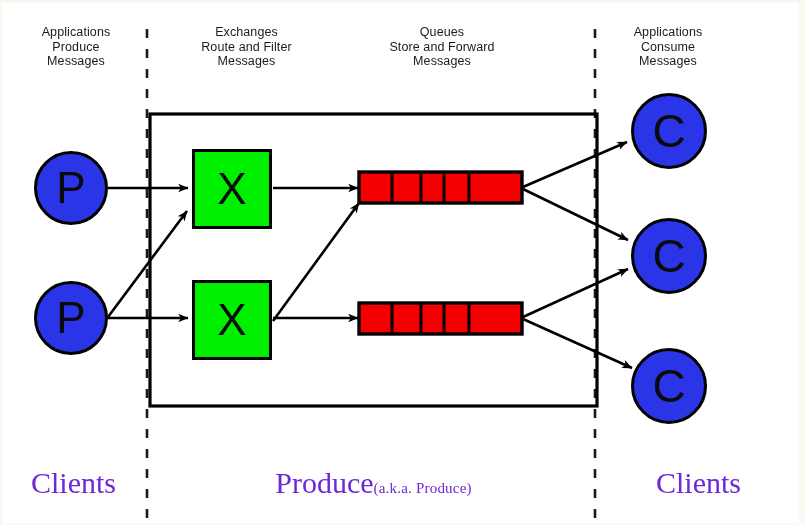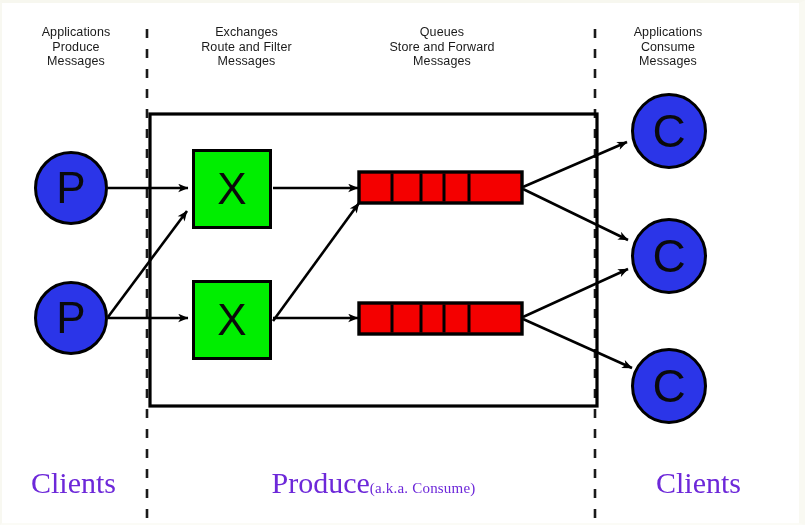--- a/index.html
+++ b/index.html
@@ -179,19 +179,19 @@
                 background:#2B35E8; border:3.5px solid #000000;"></div>
     <div class="node-glyph" style="left:629px; top:215px; width:76px; height:76px; font-size:46px;">C</div>
 
     <div class="circle-node" style="left:629px; top:345px; width:76px; height:76px;
                 background:#2B35E8; border:3.5px solid #000000;"></div>
     <div class="node-glyph" style="left:629px; top:345px; width:76px; height:76px; font-size:46px;">C</div>
 
     <div class="zone-label" style="left:0px; top:463px; width:143px;">Clients</div>
 
     <div class="zone-label" style="left:148px; top:463px; width:447px;">
-      <span>Produce</span><span class="suffix">(a.k.a. Consume)</span>
+      <span>Produce</span><span class="suffix">(a.k.a. Produce)</span>
     </div>
 
     <div class="zone-label" style="left:596px; top:463px; width:201px;">Clients</div>
 
   </div>
 </div>
 
 </body></html>

